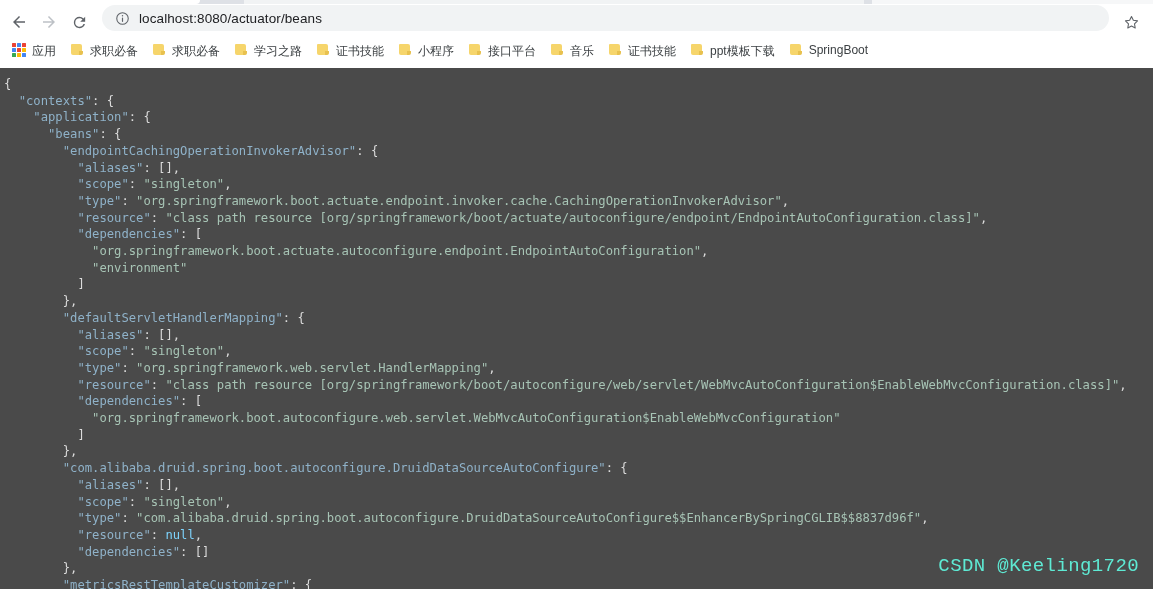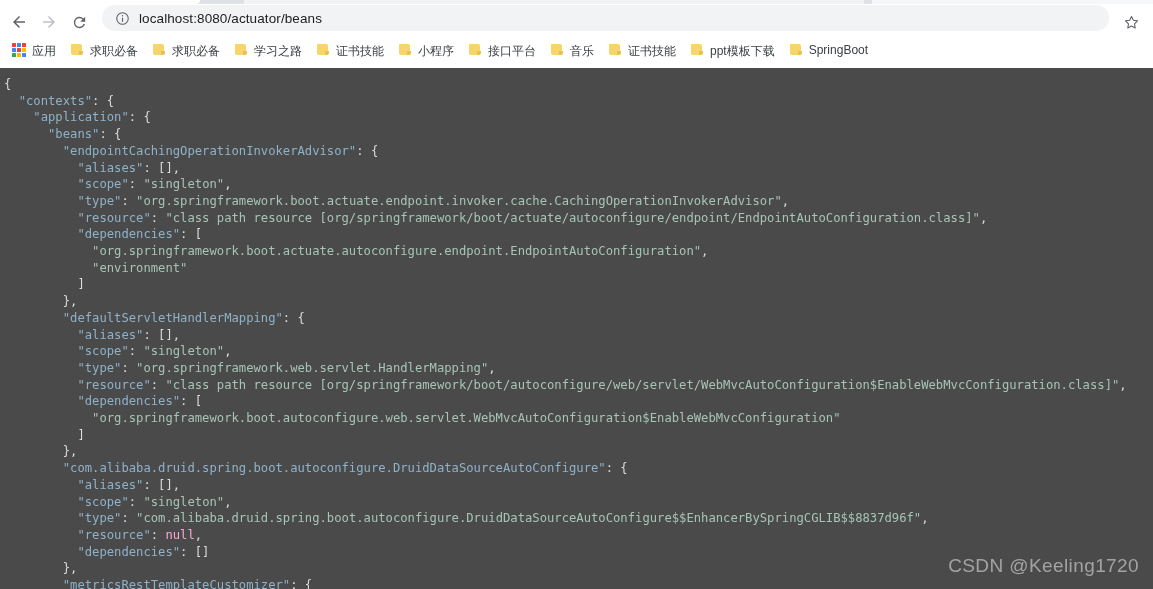--- a/index.html
+++ b/index.html
@@ -126,29 +126,29 @@
     font-family: "DejaVu Sans Mono", "Liberation Mono", monospace;
     font-size: 12.2px;
     line-height: 16.7px;
     color: #d6d6d6;
     white-space: pre;
     tab-size: 2;
   }
   .k   { color: #8fb2c9; }   
   .s   { color: #a7c4b5; }   
   .p   { color: #dcdcdc; }   
-  .n   { color: #f9a8d4; }   
+  .n   { color: #7dd3fc; }   
 
   .watermark {
     position: absolute;
     right: 14px;
     bottom: 12px;
-    font-family: Liberation Sans, sans-serif;
+    font-family: Liberation Mono, monospace;
     font-size: 19px;
-    color: #a3a3a3;
+    color: #5eead4;
     letter-spacing: 0.4px;
     pointer-events: none;
   }
 </style>
 </head>
 <body>
 
 <div class="browser">
 
   <div class="tabstrip-sliver">

